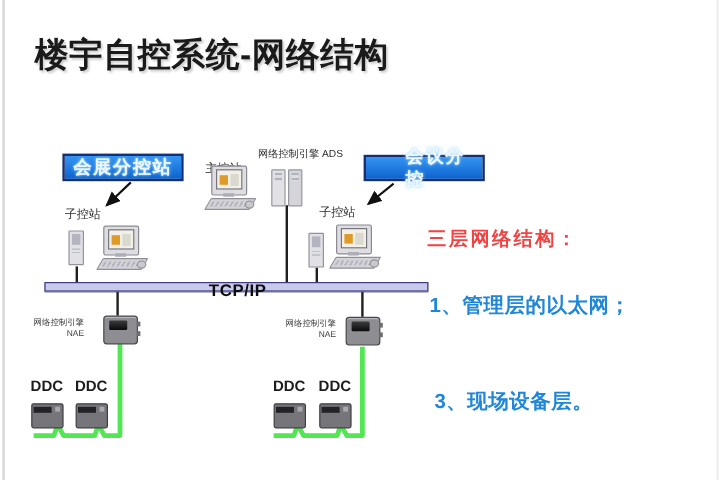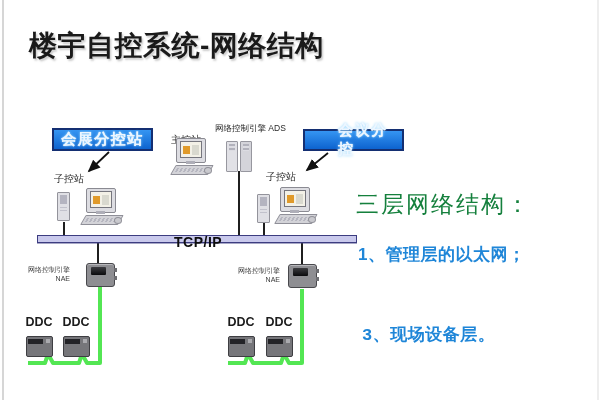--- a/index.html
+++ b/index.html
@@ -74,27 +74,27 @@
   .nae::before{content:"";position:absolute;left:4px;top:3px;width:15px;height:8px;background:linear-gradient(180deg,#3c3c40,#0a0a0c);border-radius:1px;}
   .nae::after{content:"";position:absolute;right:-3px;top:4px;width:3px;height:4px;background:#6e6e72;box-shadow:0 8px 0 #6e6e72;}
 
   
   .ddc{position:absolute;width:25px;height:19px;background:#76767a;border:1px solid #3e3e42;border-radius:2px;}
   .ddc::before{content:"";position:absolute;left:1px;top:2px;width:15px;height:5px;background:#232327;}
   .ddc::after{content:"";position:absolute;right:2px;top:2px;width:4px;height:4px;background:#aaaaae;}
 
   
   .note-heading{
-    position:absolute;left:356px;top:189px;font-size:23px;font-weight:400;
-    color:#15803d;letter-spacing:2px;white-space:nowrap;
+    position:absolute;left:356px;top:189px;font-size:16px;font-weight:700;
+    color:#ef4444;letter-spacing:2px;white-space:nowrap;
   }
   .note-item{
     position:absolute;font-size:17px;font-weight:700;color:#1f86d8;white-space:nowrap;letter-spacing:.5px;
   }
-  .ni1{left:358px;top:243px;} .ni2{left:362px;top:283px;} .ni3{left:362px;top:323px;font-family:Liberation Mono, monospace;}
+  .ni1{left:358px;top:243px;} .ni2{left:362px;top:283px;} .ni3{left:362px;top:323px;}
 </style>
 </head>
 <body>
 
 <div class="slide">
   <div class="edge l"></div>
   <div class="edge r"></div>
 
   <h1 class="title">楼宇自控系统-网络结构</h1>
 

